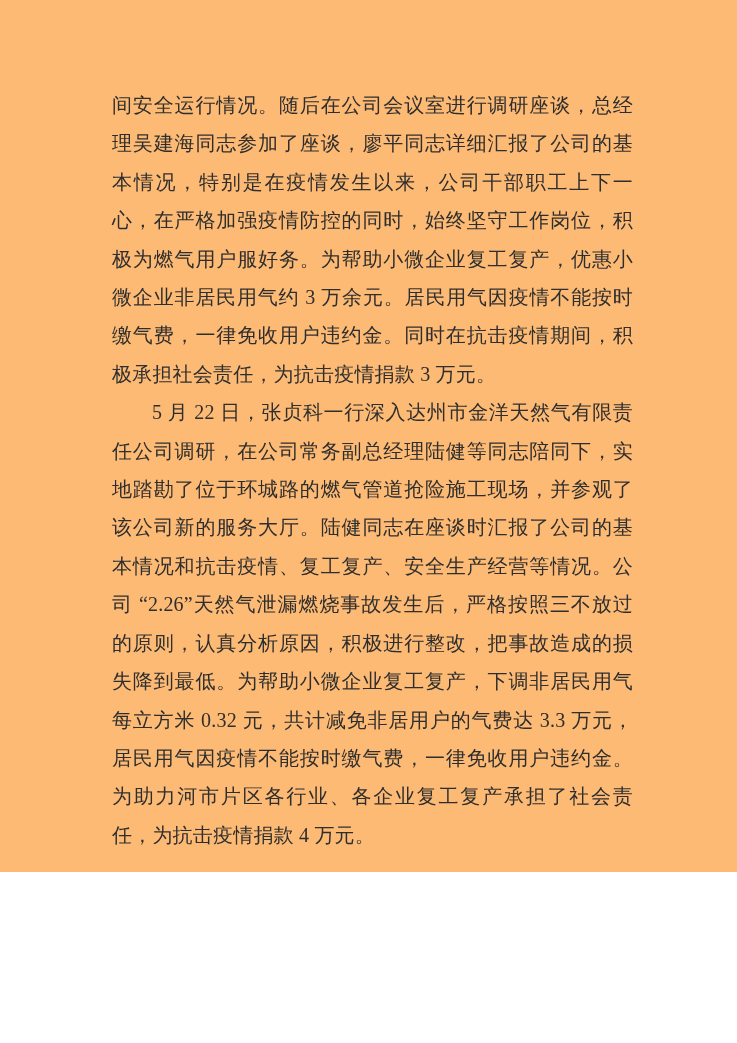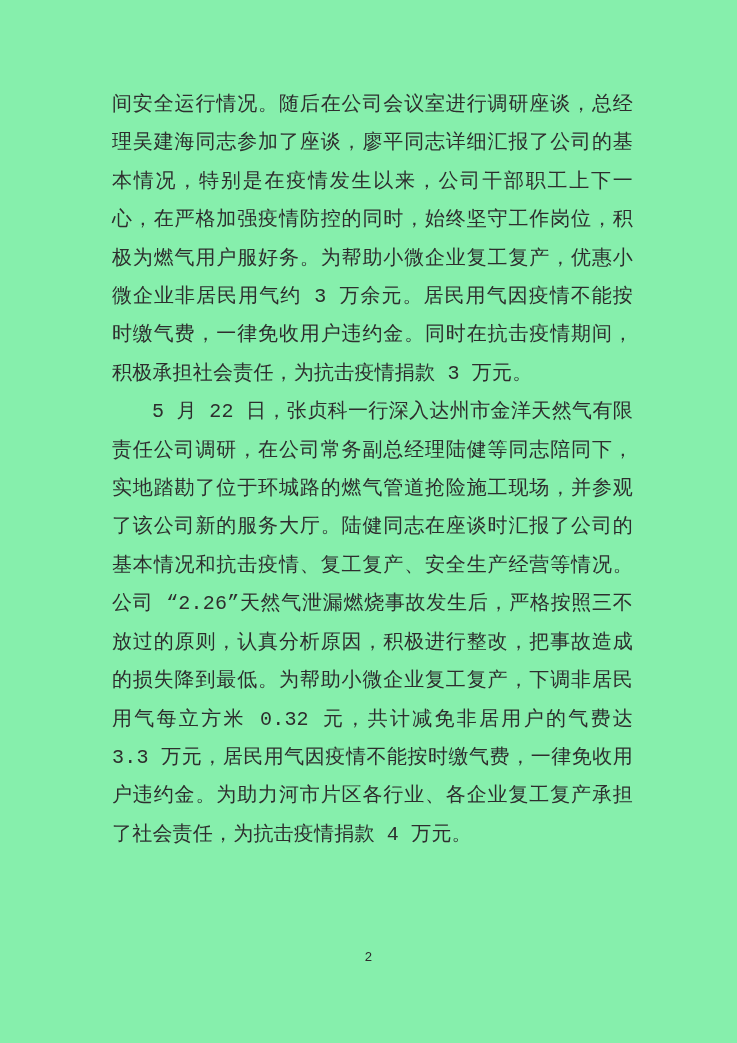--- a/index.html
+++ b/index.html
@@ -3,24 +3,24 @@
 <meta charset="utf-8">
 <style>
   html, body {
     margin: 0;
     padding: 0;
     background: #ffffff;
   }
   .page {
     position: relative;
     width: 737px;
-    height: 1043px;
-    background: #86efac;
+    height: 872px;
+    background: #fdba74;
     overflow: hidden;
-    font-family: Liberation Mono, monospace;
+    font-family: Liberation Serif, serif;
   }
   .content {
     position: absolute;
     left: 112px;
     top: 86px;
     width: 521px;
     color: #2e2e2e;
     font-size: 20px;
     line-height: 38.4px;
     text-align: justify;

